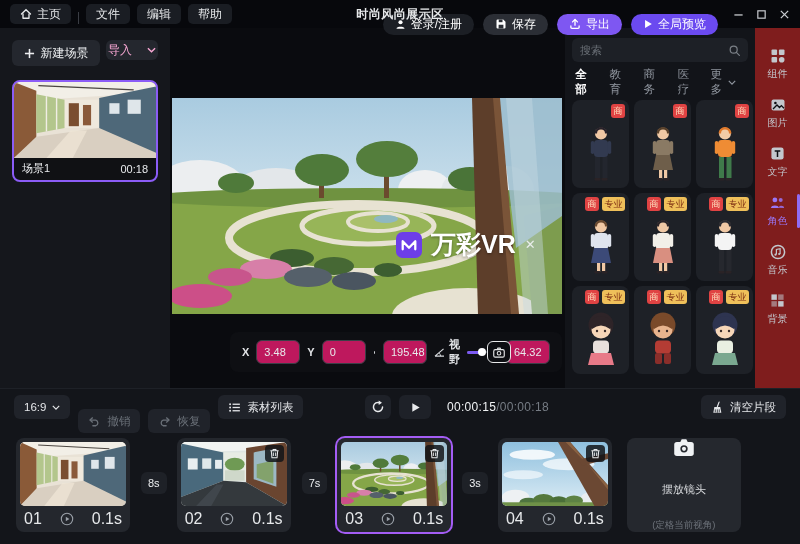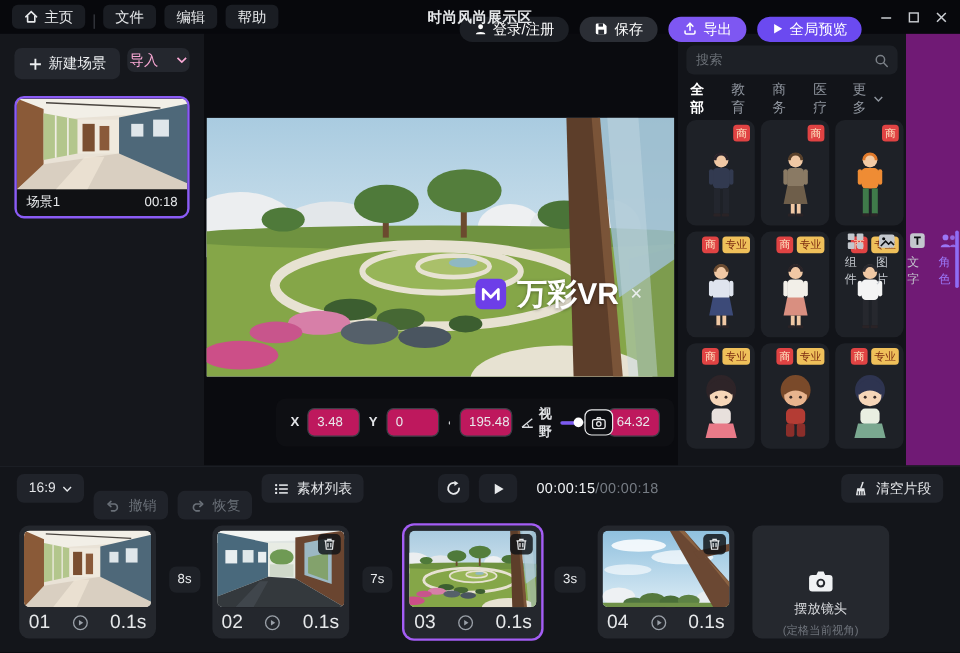--- a/index.html
+++ b/index.html
@@ -86,22 +86,22 @@
   .char-card { position:relative; width:57px; height:88px; background:#1e2127; border-radius:8px;
     display:flex; align-items:flex-end; justify-content:center; padding-bottom:6px; }
   .badges { position:absolute; top:4px; right:4px; display:flex; gap:3px; }
   .badge { height:14px; min-width:14px; padding:0 2.5px; border-radius:3px; font-size:9px;
     display:flex; align-items:center; justify-content:center; line-height:1; }
   .badge.com { background:#e04343; color:#ffe9c6; }
   .badge.pro { background:#efc05a; color:#7c2c12; }
 
   
   .far-sidebar { position:absolute; left:755px; top:28px; width:45px; height:360px;
-    background:#701a75; display:flex; flex-direction:row; align-items:center;
-    padding-top:16px; gap:9px;justify-content:center; }
+    background:#7f1d1d; display:flex; flex-direction:column; align-items:center;
+    padding-top:16px; gap:9px; }
   .fs-item { position:relative; width:100%; display:flex; flex-direction:column;
     align-items:center; gap:3px; padding:3px 0; color:#c3c7cd; font-size:10px; }
   .fs-item .fs-ic { width:17px; height:17px; display:flex; align-items:center; justify-content:center; }
   .fs-item.active { color:#9a76f6; }
   .fs-item.active::after { content:""; position:absolute; right:0; top:3px; bottom:3px;
     width:3px; border-radius:2px; background:#8f6cf5; }
 
   
   .timeline { position:absolute; left:0; top:388px; width:800px; height:156px;
     background:#13151a; border-top:1px solid #1e2127; }
@@ -128,21 +128,21 @@
     background:rgba(18,20,24,.85); border-radius:4px; display:flex; align-items:center;
     justify-content:center; color:#e8eaec; }
   .clip-meta { height:24px; display:flex; align-items:center; justify-content:space-between;
     padding:2px 4px 0; font-size:16px; color:#e6e8ea; }
   .clip-play { color:#9aa0a8; display:flex; }
   .gap-badge { flex:none; margin:34px 10px 0 5px; height:22px; padding:0 7px;
     background:#1e2127; border-radius:6px; display:flex; align-items:center;
     font-size:11px; color:#eceef0; }
   .camera-card { flex:none; width:114px; height:94px; margin-left:9px; background:#25282e;
     border-radius:8px; display:flex; flex-direction:column; align-items:center;
-    justify-content:flex-end; gap:4px; }
+    justify-content:space-between; gap:4px; }
   .camera-card .cc-ic { color:#f0f2f4; margin-bottom:2px; }
   .cc-label { font-size:11px; color:#d9dbde; }
   .cc-sub { font-size:9.5px; color:#6e737b; }
 </style>
 </head>
 <body>
 
 <div class="app">
 
   <div class="topbar">

